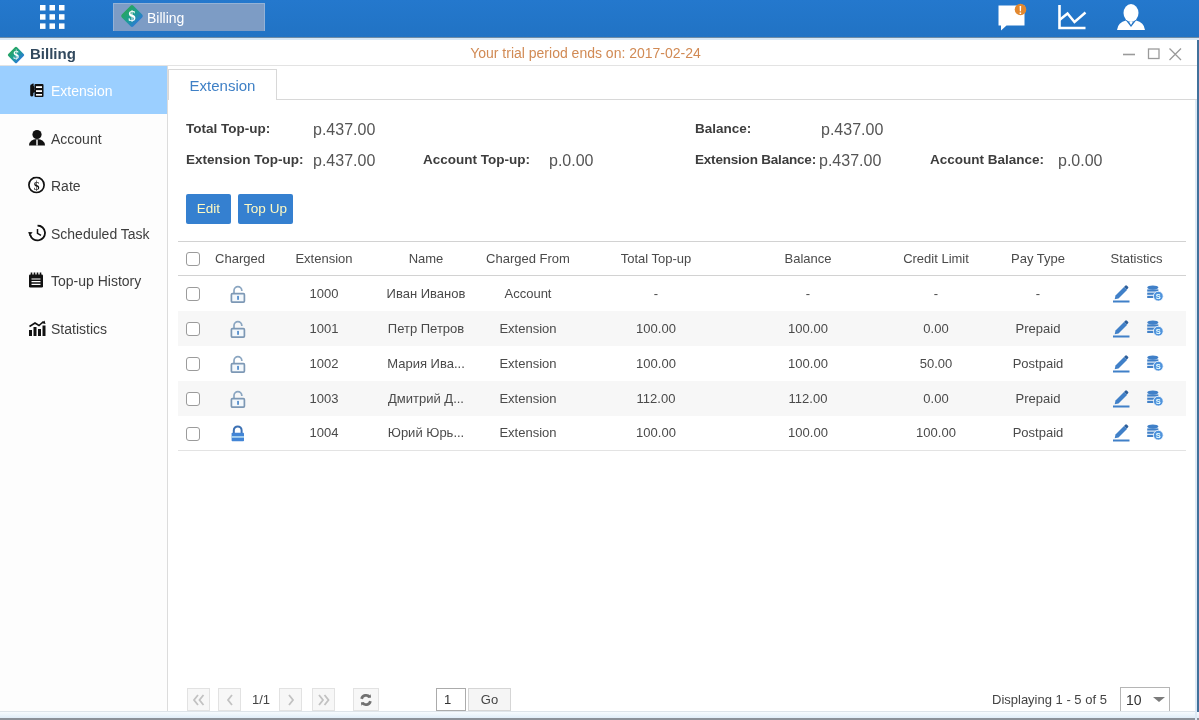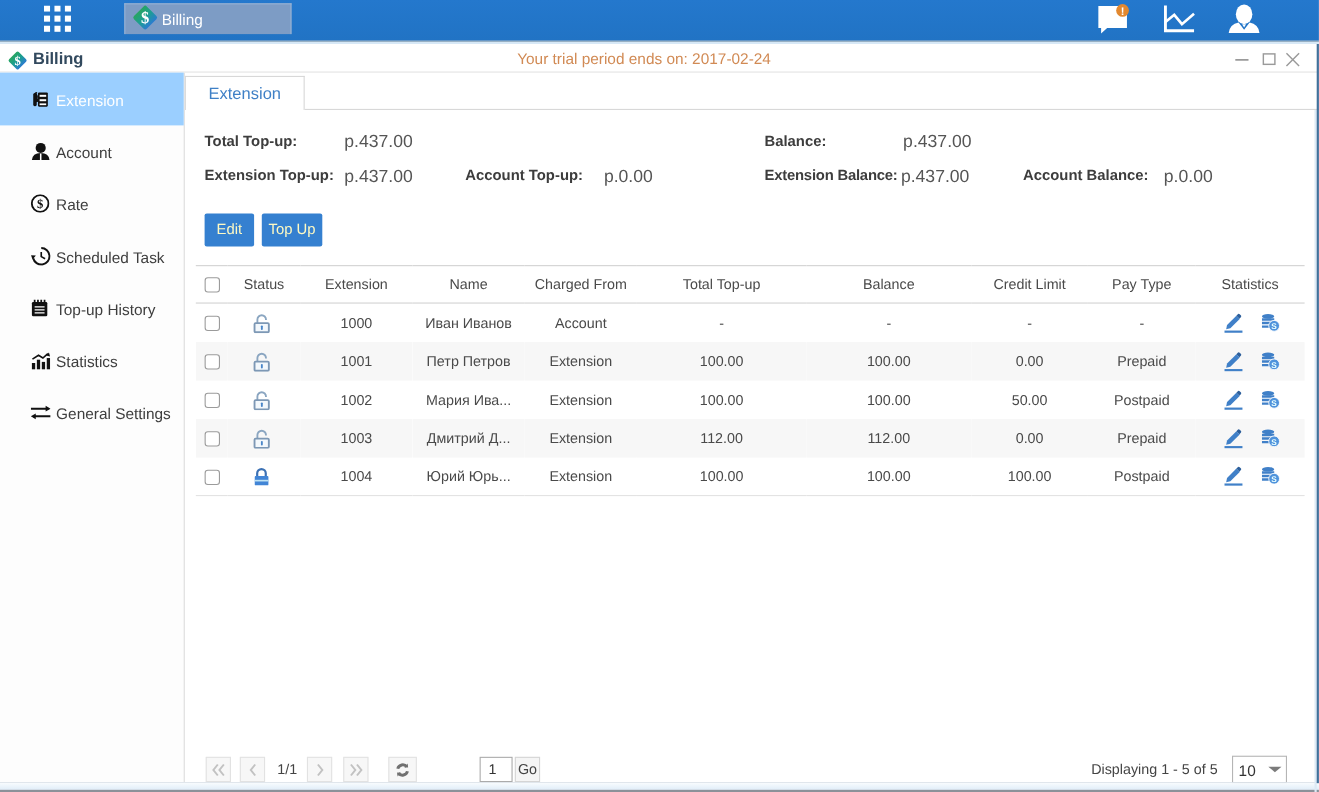--- a/index.html
+++ b/index.html
@@ -43,21 +43,21 @@
 tbody tr.odd{background:#f7f7f7;}
 tbody{border-bottom:1px solid #e3e3e3;}
 .lockcell svg{position:relative;left:-2.5px;}
 .ops svg{position:relative;left:1.5px;}
 .cb{display:inline-block;width:14px;height:14px;border:1px solid #9b9b9b;border-radius:3px;background:#fff;vertical-align:middle;}
 
 .pbtn{position:absolute;top:688px;width:23px;height:23px;background:#f7f7f7;border:1px solid #e2e2e2;}
 .pbtn svg{position:absolute;left:50%;top:50%;transform:translate(-50%,-50%);}
 .ftxt{position:absolute;font-size:13px;color:#444;white-space:nowrap;}
 #goinput{position:absolute;left:436px;top:688px;width:30px;height:23px;border:1px solid #ababab;background:#fff;font-size:13px;color:#333;padding-left:7px;line-height:21px;}
-#gobtn{position:absolute;left:468px;top:688px;width:23px;height:23px;background:#f5f5f5;border:1px solid #d5d5d5;font-size:13px;color:#444;text-align:center;line-height:21px;}
+#gobtn{position:absolute;left:468px;top:688px;width:43px;height:23px;background:#f5f5f5;border:1px solid #d5d5d5;font-size:13px;color:#444;text-align:center;line-height:21px;}
 #pagesel{position:absolute;left:1120px;top:687px;width:50px;height:25px;border:1px solid #b5b5b5;background:#fff;}
 #pagesel .num{position:absolute;left:5px;top:4px;font-size:14px;color:#333;}
 #pagesel .tri{position:absolute;right:4px;top:9px;width:0;height:0;border-left:6.5px solid transparent;border-right:6.5px solid transparent;border-top:5.5px solid #7b7b7b;}
 
 #bline{position:absolute;left:0;top:711px;width:1199px;height:1px;background:#dde4ea;}
 #bband{position:absolute;left:0;top:712px;width:1199px;height:6px;background:linear-gradient(180deg,#f7fbfe,#e0edf8);}
 #bgray{position:absolute;left:0;top:718px;width:1199px;height:2px;background:#8b9199;}
 #rband{position:absolute;left:1195px;top:100px;width:2px;height:646px;background:#ddeaf5;}
 #rline{position:absolute;left:1197px;top:40px;width:2px;height:672px;background:#41719b;}
 </style>
@@ -216,32 +216,20 @@
       <g fill="#111">
         <rect x="1" y="10" width="3" height="6"></rect>
         <rect x="5.5" y="7" width="3" height="9"></rect>
         <rect x="10" y="9" width="3" height="7"></rect>
         <rect x="14.5" y="5.5" width="3" height="10.5"></rect>
       </g>
       <path d="M1.5 6.5 l5.5 -3.5 l4 2.5 l4.5 -4" fill="none" stroke="#111" stroke-width="1.5"></path>
       <path d="M16.5 0.5 l1 3.5 l-3.5 -0.8 z" fill="#111"></path>
     </svg>
     <span class="lbl">Statistics</span>
-  </div>
-  <div class="mitem" style="top:351px;">
-    <svg width="18" height="14" viewBox="0 0 18 14">
-      <g stroke="#111" stroke-width="1.8" fill="none">
-        <path d="M0 3.5 h16 M2 10.5 h16"></path>
-      </g>
-      <g fill="#111">
-        <path d="M18 3.5 l-4.5 -2.6 v5.2 z"></path>
-        <path d="M0 10.5 l4.5 -2.6 v5.2 z"></path>
-      </g>
-    </svg>
-    <span class="lbl">General Settings</span>
   </div>
 
   <div id="tabline"></div>
   <div id="exttab">
       <span>Extension</span>
     </div>
 
   <div class="slabel" style="left:186px;top:121px;">Total Top-up:</div>
   <div class="sval" style="left:313px;top:121px;">p.437.00</div>
   <div class="slabel" style="left:695px;top:121px;">Balance:</div>
@@ -268,21 +256,21 @@
           <col style="width:102px">
           <col style="width:154px">
           <col style="width:150px">
           <col style="width:106px">
           <col style="width:98px">
           <col style="width:99px">
     </colgroup>
     <thead>
           <tr>
       <th><span class="cb"></span></th>
-            <th>Status</th>
+            <th>Charged</th>
             <th>Extension</th>
             <th>Name</th>
             <th>Charged From</th>
             <th>Total Top-up</th>
             <th>Balance</th>
             <th>Credit Limit</th>
             <th>Pay Type</th>
             <th>Statistics</th>
     </tr>
         </thead>

